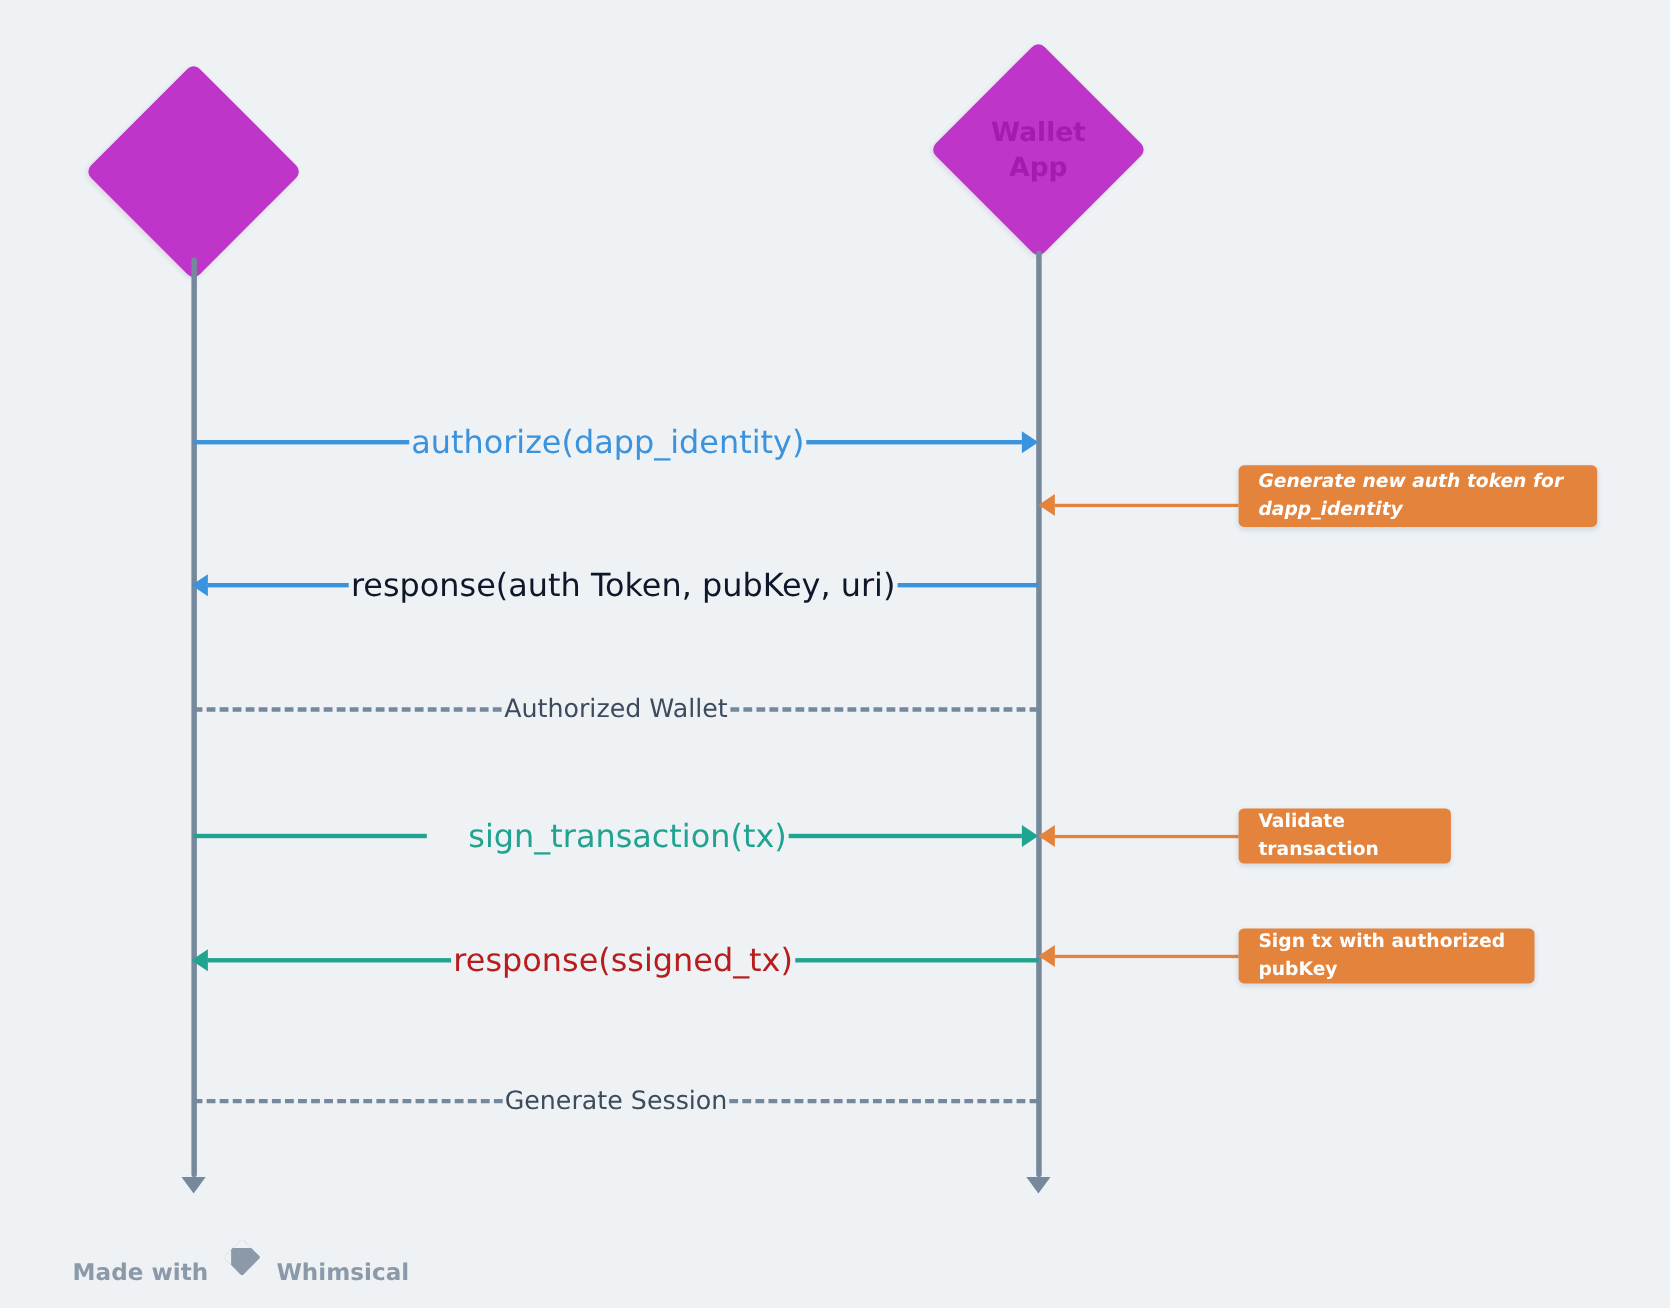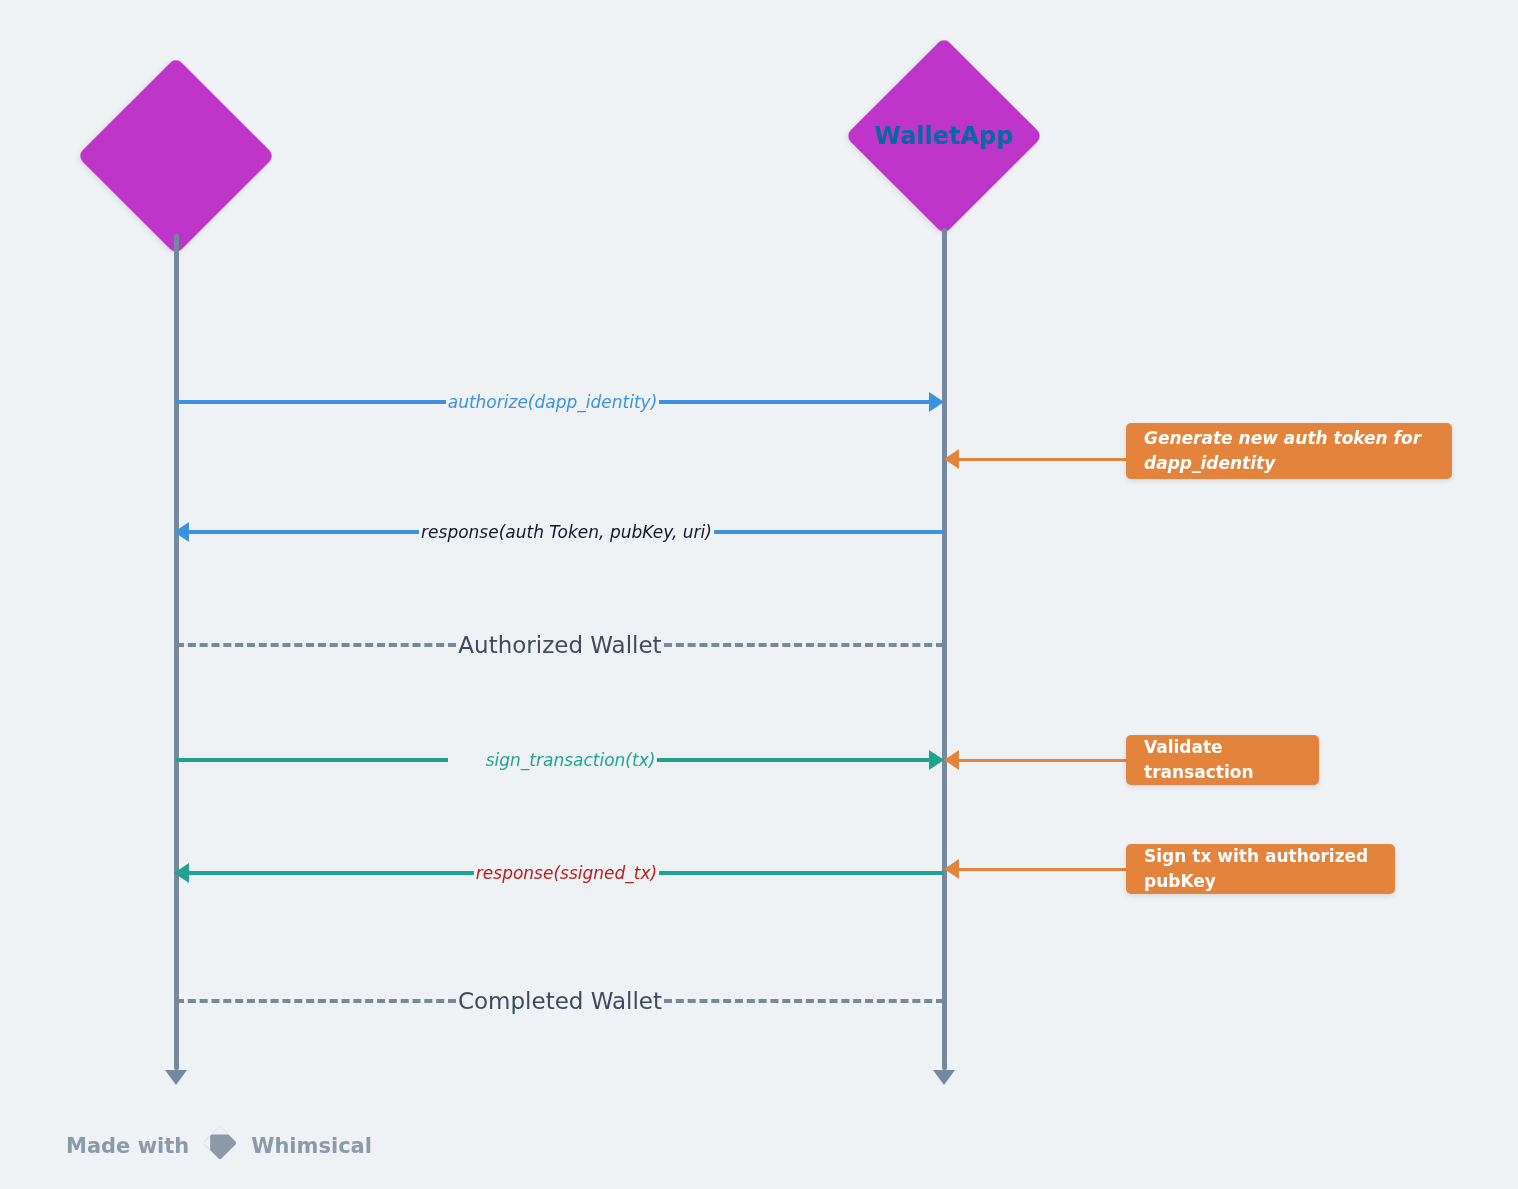--- a/index.html
+++ b/index.html
@@ -26,21 +26,22 @@
     background: #bf34c9;
     transform: rotate(45deg);
     border-radius: 8px;
     box-shadow: 0 2px 5px rgba(40,50,70,0.12);
   }
   .node-label {
     position: absolute;
     display: flex;
     align-items: center;
     justify-content: center;
-    color: #0369a1;
+    flex-direction: column;
+    color: #a21caf;
     font-weight: bold;
     font-size: 24px;
     line-height: 1.35;
     text-align: center;
     pointer-events: none;
   }
   .lifeline {
     position: absolute;
     width: 5px;
     background: #75889c;
@@ -77,25 +78,24 @@
     position: absolute;
     display: flex;
     align-items: center;
     height: 30px;
   }
   .msg-line {
     flex: 1 1 auto;
     height: 4px;
   }
   .msg-text {
-    font-size: 17px;
+    font-size: 29px;
     white-space: nowrap;
     padding: 0 2px;
     line-height: 1;
-    font-style: italic;
   }
   .arrow-head {
     width: 0; height: 0;
     flex: 0 0 auto;
   }
   .arrow-right {
     border-top: 10px solid transparent;
     border-bottom: 10px solid transparent;
     border-left: 15px solid currentColor;
   }
@@ -129,21 +129,21 @@
     box-shadow: 0 2px 5px rgba(40,50,70,0.13);
     display: flex;
     align-items: center;
   }
   
   #footer {
     position: absolute;
     left: 66px;
     top: 1122px;
     display: flex;
-    align-items: center;
+    align-items: flex-end;
     gap: 10px;
     color: #8b99a9;
     font-weight: bold;
     font-size: 21px;
   }
   #footer .wlogo { display: block; }
 </style>
 </head>
 <body>
 
@@ -218,21 +218,21 @@
   <div class="note-row" style="left:944px; top:854px; width:182px;">
     <div class="arrow-head arrow-left" style="color:#e4833c;"></div>
     <div class="note-line"></div>
   </div>
   <div class="note-box" style="left:1126px; top:844px; width:269px; height:50px;">
     <div>Sign tx with authorized pubKey</div>
   </div>
 
   <div class="session-row" style="left:176px; top:988px; width:768px;">
     <div class="session-dash"></div>
-    <div class="session-text">Completed Wallet</div>
+    <div class="session-text">Generate Session</div>
     <div class="session-dash"></div>
   </div>
 
   <div id="footer">
     <span>Made with</span>
     <span class="wlogo">
       <svg width="42" height="42" viewBox="0 0 42 42" aria-hidden="true">
         <g transform="translate(21,21) rotate(45)">
           <rect x="-12" y="-12" width="24" height="24" rx="2" fill="#8b99a9"></rect>
           <path d="M -12 -12 L 0 -12 L -12 0 Z" fill="#eef2f5"></path>

